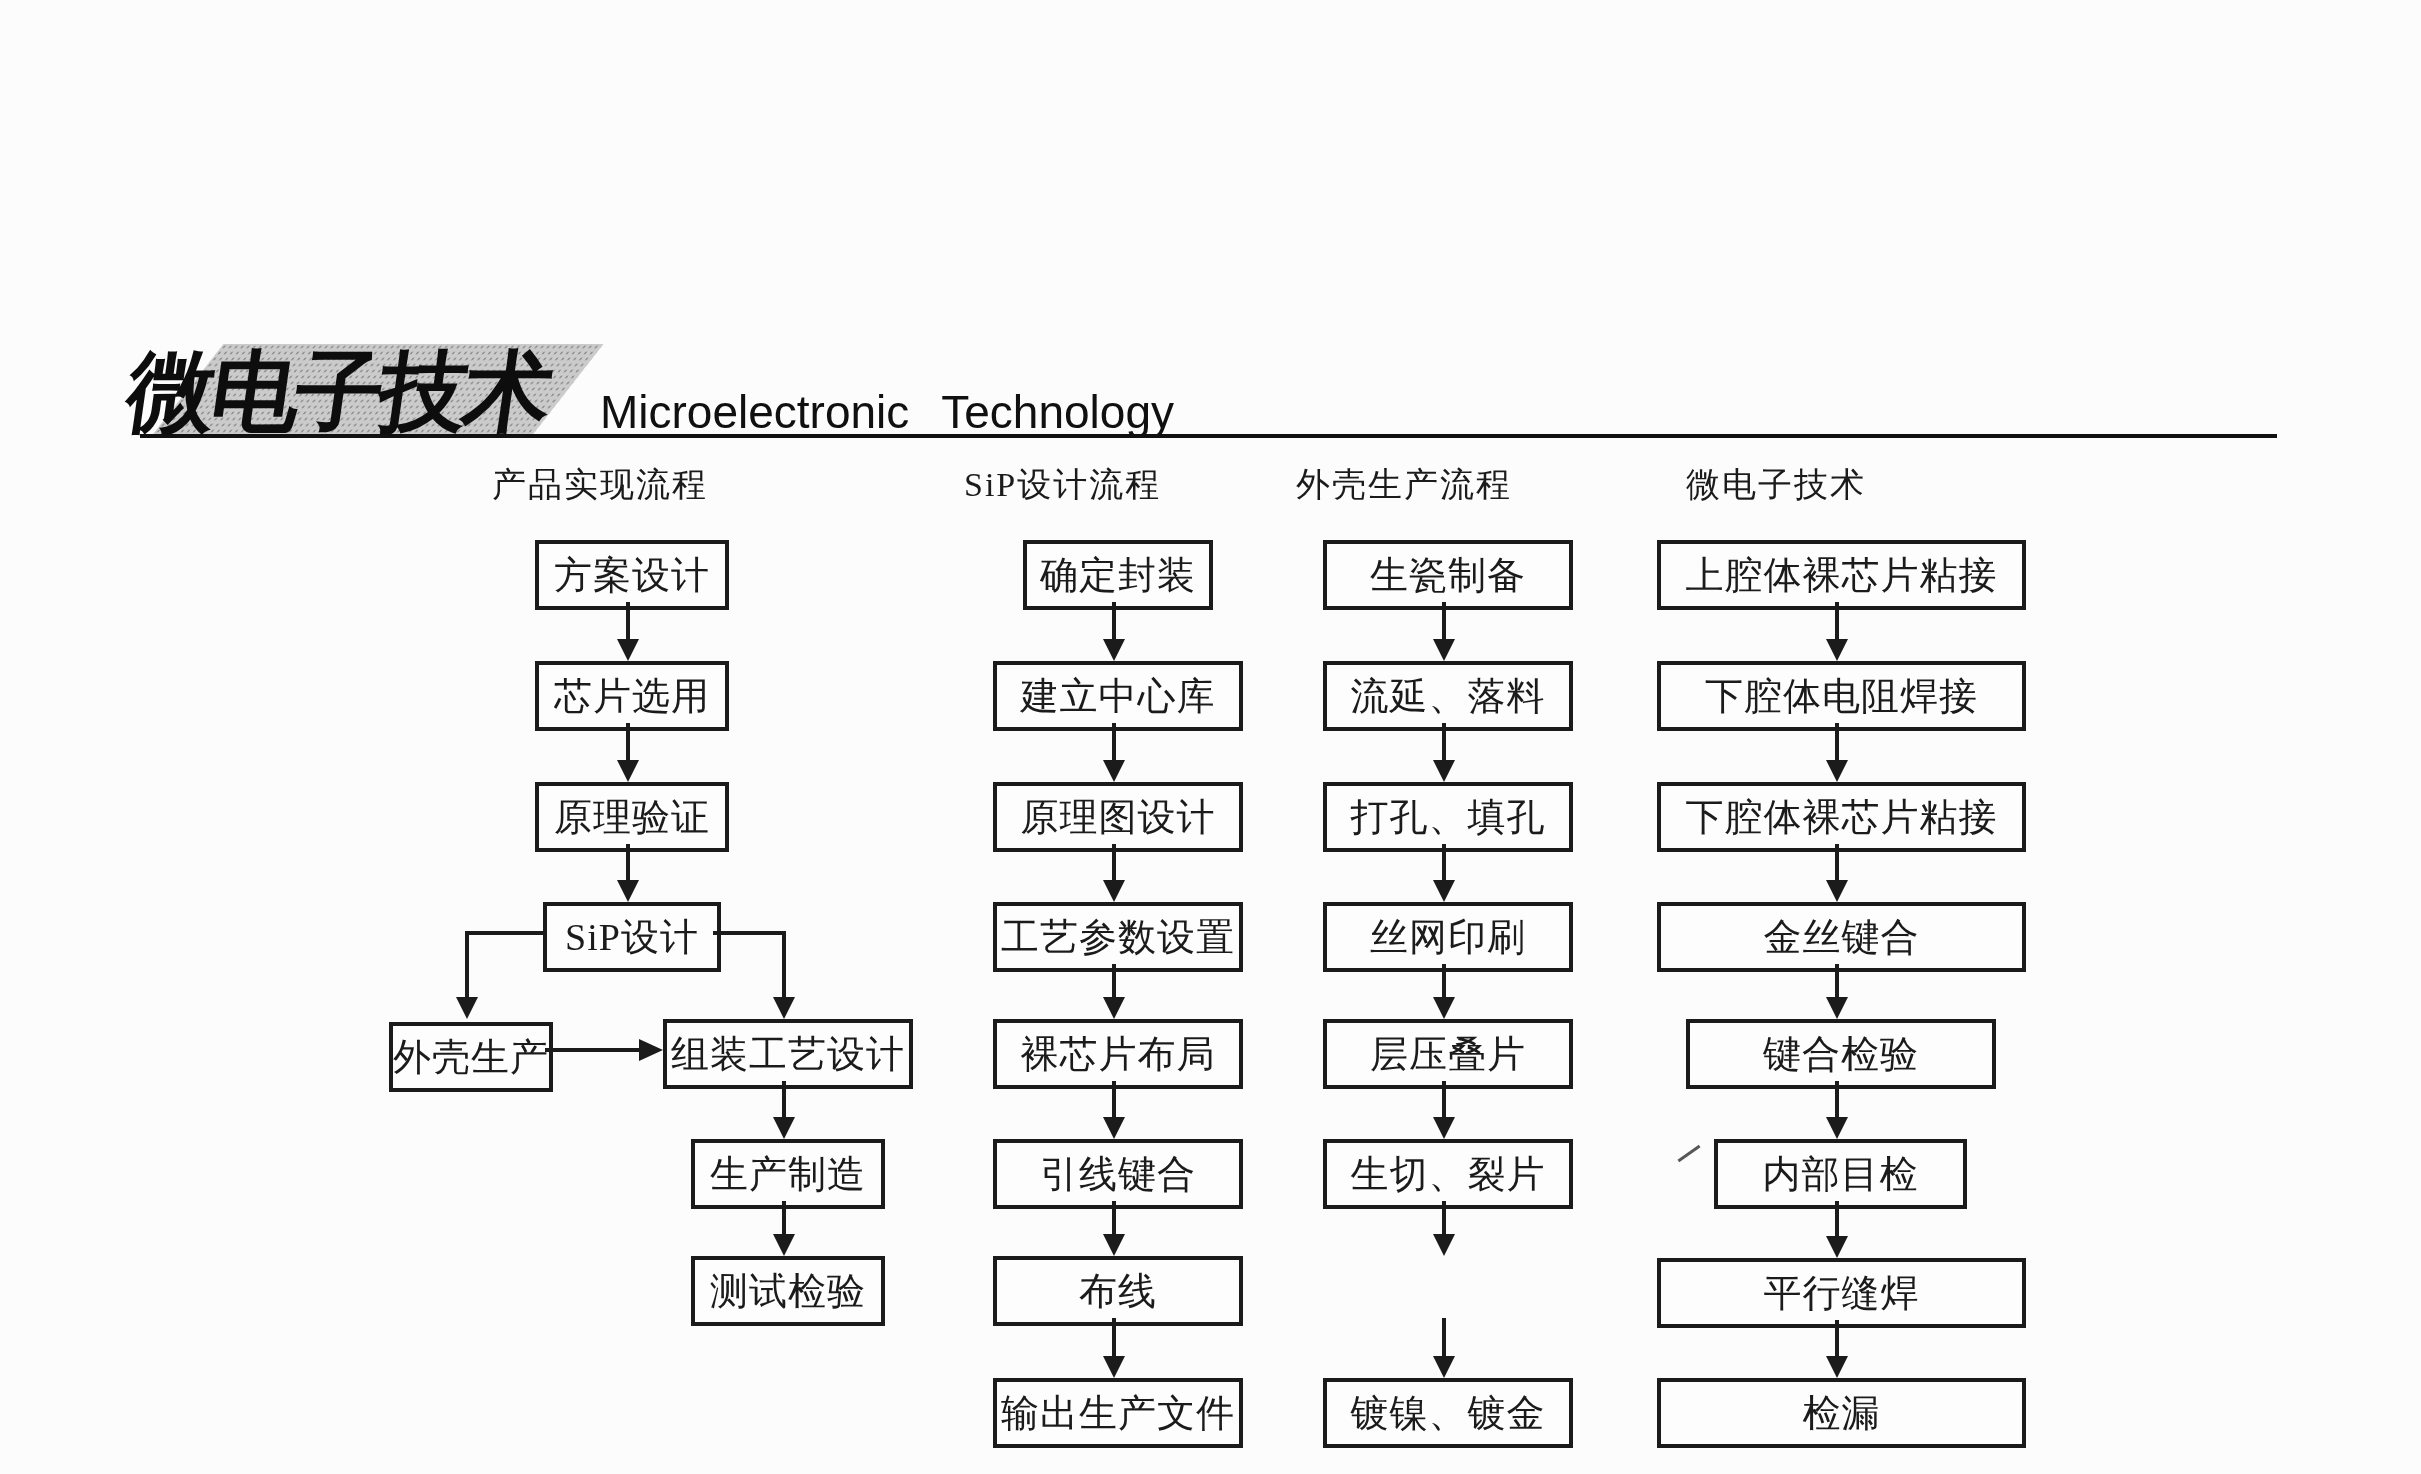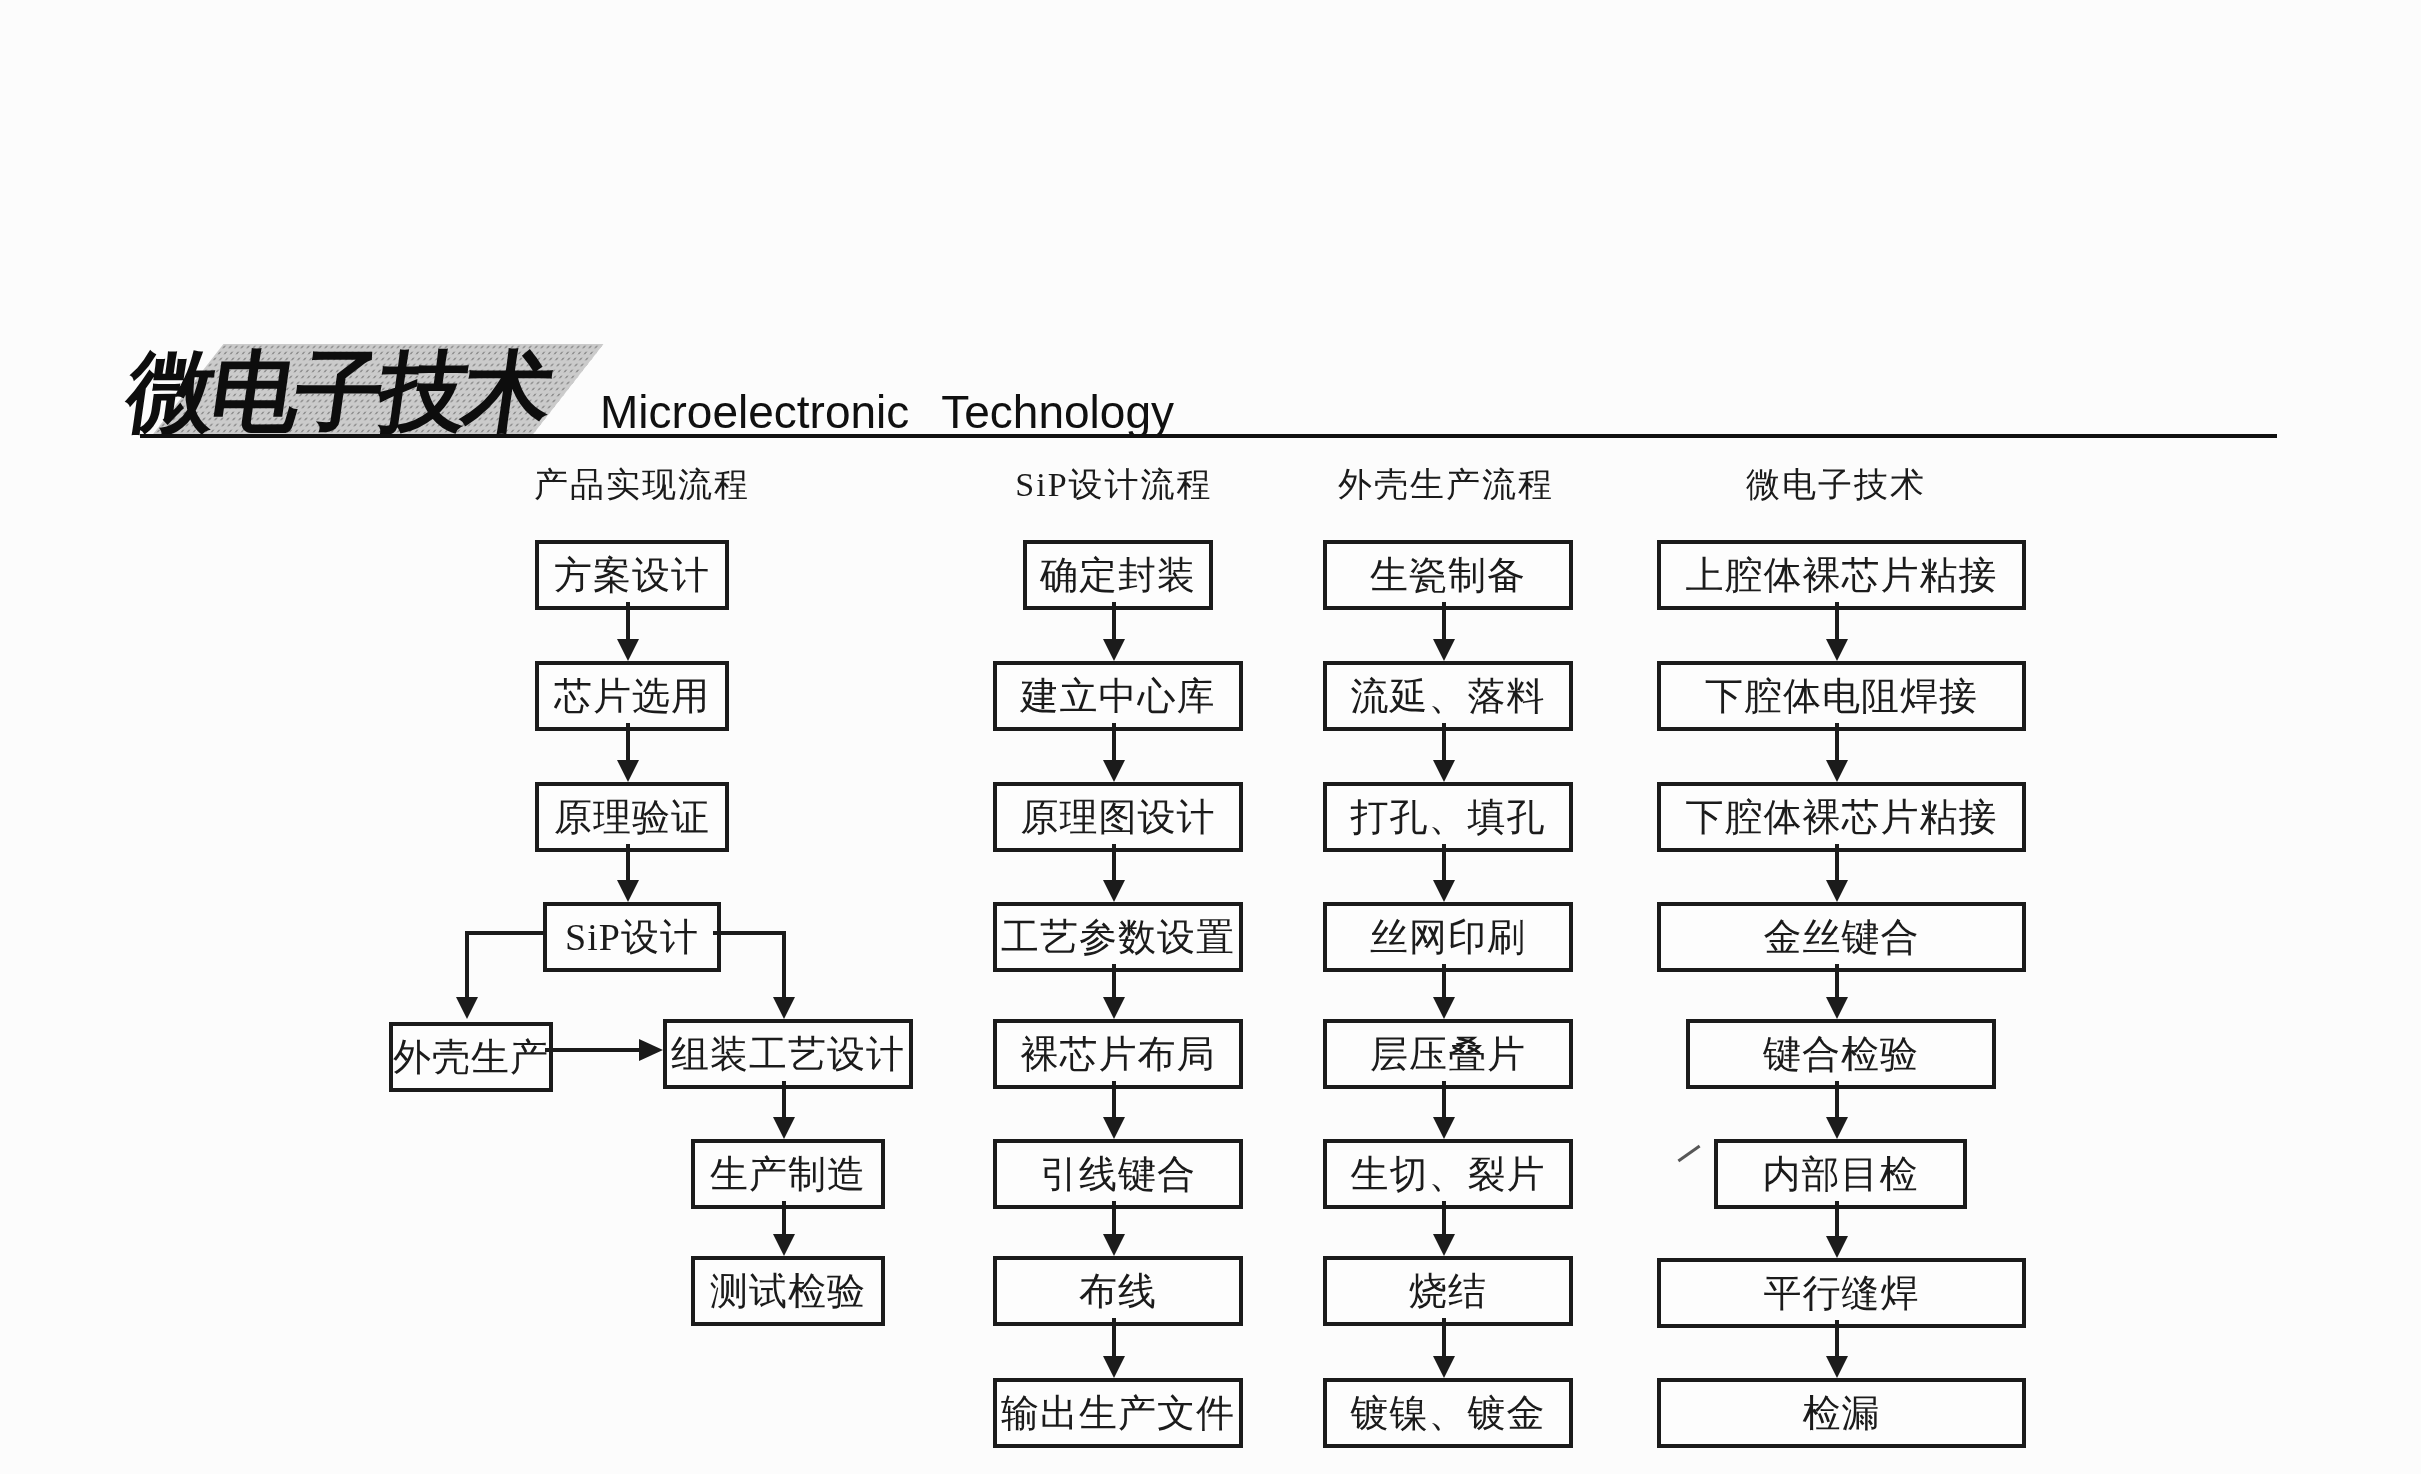--- a/index.html
+++ b/index.html
@@ -16,21 +16,21 @@
   .logo-cn{position:absolute;left:128px;top:342px;width:480px;height:100px;
            font-family:"Liberation Sans","DejaVu Sans",sans-serif;
            font-size:88px;font-weight:bold;line-height:100px;letter-spacing:-4px;
            transform:skewX(-8deg);color:#0d0d0d;white-space:nowrap;}
   .logo-en{position:absolute;left:600px;top:386px;height:52px;line-height:52px;
            font-family:"Liberation Sans","DejaVu Sans",sans-serif;
            font-size:46px;color:#101010;word-spacing:20px;white-space:nowrap;}
   .rule{position:absolute;left:140px;top:434px;width:2137px;height:4px;background:#111;}
 
   
-  .ftitle{position:absolute;height:42px;line-height:42px;text-align:center;
+  .ftitle{position:absolute;height:42px;line-height:42px;
           font-size:34px;letter-spacing:2px;white-space:nowrap;}
   .fbox{position:absolute;height:62px;border:4px solid var(--ink);background:#fdfdfd;
         box-sizing:content-box;display:flex;align-items:center;justify-content:center;
         font-size:38px;letter-spacing:1px;white-space:nowrap;}
 
   .va{position:absolute;width:22px;}
   .va::before{content:"";position:absolute;left:9px;top:0;bottom:20px;width:4px;background:var(--ink);}
   .va::after{content:"";position:absolute;left:0;bottom:0;width:0;height:0;
              border-left:11px solid transparent;border-right:11px solid transparent;
              border-top:22px solid var(--ink);}
@@ -96,21 +96,20 @@
   <div class="va" style="left:1103px;top:1081px;height:58px"></div>
   <div class="va" style="left:1103px;top:1201px;height:55px"></div>
   <div class="va" style="left:1103px;top:1318px;height:60px"></div>
 
   <div class="fbox" style="left:1323px;top:540px;width:242px">生瓷制备</div>
   <div class="fbox" style="left:1323px;top:782px;width:242px">打孔、填孔</div>
   <div class="fbox" style="left:1323px;top:661px;width:242px">流延、落料</div>
   <div class="fbox" style="left:1323px;top:902px;width:242px">丝网印刷</div>
   <div class="fbox" style="left:1323px;top:1139px;width:242px">生切、裂片</div>
   <div class="fbox" style="left:1323px;top:1019px;width:242px">层压叠片</div>
-  <div class="fbox" style="left:1323px;top:1256px;width:242px">烧结</div>
   <div class="fbox" style="left:1323px;top:1378px;width:242px">镀镍、镀金</div>
 
   <div class="va" style="left:1433px;top:602px;height:59px"></div>
   <div class="va" style="left:1433px;top:723px;height:59px"></div>
   <div class="va" style="left:1433px;top:844px;height:58px"></div>
   <div class="va" style="left:1433px;top:964px;height:55px"></div>
   <div class="va" style="left:1433px;top:1081px;height:58px"></div>
   <div class="va" style="left:1433px;top:1201px;height:55px"></div>
   <div class="va" style="left:1433px;top:1318px;height:60px"></div>
 

